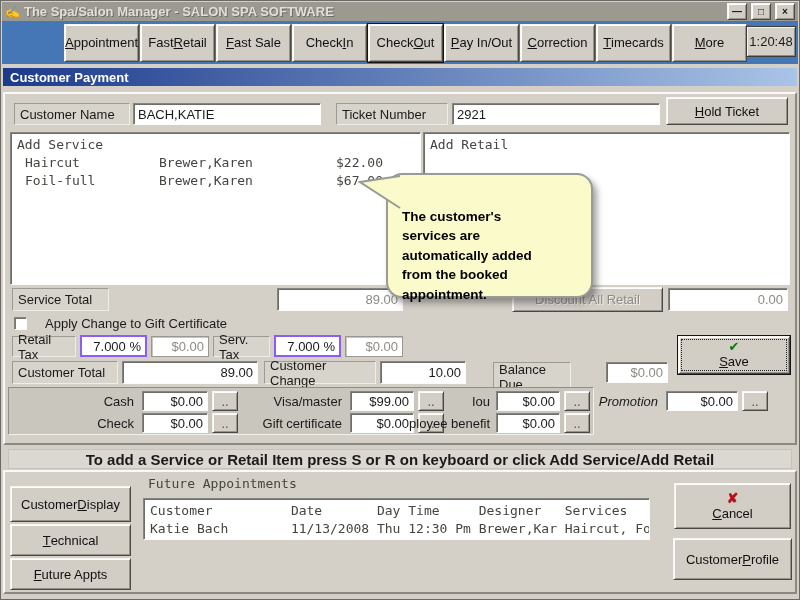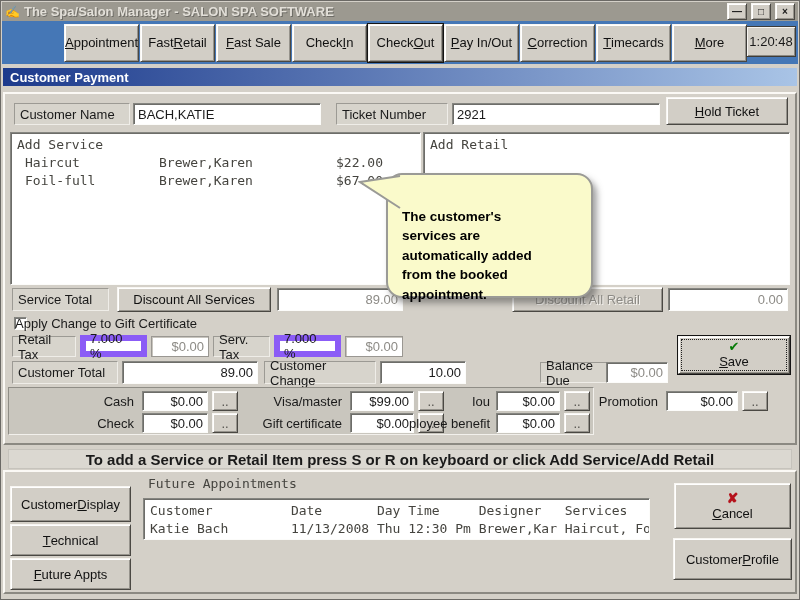--- a/index.html
+++ b/index.html
@@ -36,21 +36,21 @@
   .listbox{padding:3px 0 0 6px;line-height:18px;overflow:hidden;white-space:nowrap;}
   .svc-name{display:inline-block;width:134px;padding-left:8px;}
   .svc-staff{display:inline-block;width:162px;}
   .svc-price{display:inline-block;width:62px;text-align:right;}
   .fa-c{display:inline-block;width:18ch;}
   .fa-d{display:inline-block;width:11ch;}
   .fa-day{display:inline-block;width:4ch;}
   .fa-t{display:inline-block;width:9ch;}
   .fa-des{display:inline-block;width:11ch;}
   
-  .rate{background:#fff;border:6px solid #8b5cf6;display:flex;align-items:center;justify-content:flex-end;padding:0 4px;}
+  .rate{background:#fff;border:2px solid #8b5cf6;display:flex;align-items:center;justify-content:flex-end;padding:0 4px;}
   .taxamt{background:#fff;border:1px solid #9A9792;box-shadow:inset 1px 1px 0 #C8C5BE;}
   .cb{width:13px;height:13px;background:#fff;border:1px solid;border-color:#858580 #FCFCFA #FCFCFA #858580;
     box-shadow:inset 1px 1px 0 rgba(60,60,55,.7);}
   .darkpanel{background:#C9C6BE;border:1px solid;border-color:#8F8D86 #F2F0EC #F2F0EC #8F8D86;}
   .paylbl{display:flex;align-items:center;justify-content:flex-end;padding-right:4px;overflow:hidden;white-space:nowrap;}
   .hint{background:#DBD8D1;border:1px solid #C6C3BC;display:flex;align-items:center;justify-content:center;
     font-weight:bold;font-size:15px;}
   .focus-dashed{outline:1px dotted #202020;outline-offset:-4px;}
   .callout{background:var(--callout_bg,#FAFACB);border:2px solid var(--callout_border,#9A9A96);
     border-radius:16px;box-shadow:4px 5px 6px rgba(70,70,70,.5);
@@ -121,35 +121,32 @@
     </div>
   </div>
 
   <div class="abs sunken mono listbox" style="left:423px;top:132px;width:367px;height:153px;">
     <div>Add Retail</div>
   </div>
 
   <div class="abs lbl" style="left:12px;top:288px;width:97px;height:23px;">
       <span>Service Total</span>
     </div>
-  <div class="abs btn" style="left:117px;top:287px;width:154px;height:25px;">
-      <span>Discount All Services</span>
-    </div>
   <div class="abs sunken money gray" style="left:277px;top:288px;width:126px;height:23px;">
       <span>89.00</span>
     </div>
   <div class="abs btn disabled" style="left:512px;top:287px;width:151px;height:25px;">
       <span>Discount All Retail</span>
     </div>
   <div class="abs sunken money gray" style="left:668px;top:288px;width:120px;height:23px;">
       <span>0.00</span>
     </div>
 
   <span class="abs cb" style="left:14px;top:317px;"></span>
-  <span class="abs" style="left:15px;top:316px;height:15px;">Apply Change to Gift Certificate</span>
+  <span class="abs" style="left:45px;top:316px;height:15px;">Apply Change to Gift Certificate</span>
 
   <div class="abs lbl" style="left:12px;top:336px;width:64px;height:21px;">
       <span>Retail Tax</span>
     </div>
   <div class="abs rate" style="left:80px;top:335px;width:67px;height:22px;">
       <span>7.000 %</span>
     </div>
   <div class="abs taxamt money gray" style="left:151px;top:336px;width:58px;height:21px;">
       <span>$0.00</span>
     </div>
@@ -173,21 +170,21 @@
     </div>
   <div class="abs sunken money" style="left:122px;top:361px;width:136px;height:23px;">
       <span>89.00</span>
     </div>
   <div class="abs lbl" style="left:264px;top:361px;width:112px;height:23px;">
       <span>Customer Change</span>
     </div>
   <div class="abs sunken money" style="left:380px;top:361px;width:86px;height:23px;">
       <span>10.00</span>
     </div>
-  <div class="abs lbl" style="left:540px;top:362px;width:78px;height:21px;">
+  <div class="abs lbl" style="left:493px;top:362px;width:78px;height:29px;">
       <span>Balance Due</span>
     </div>
   <div class="abs sunken money gray" style="left:606px;top:362px;width:62px;height:21px;">
       <span>$0.00</span>
     </div>
 
   <div class="abs darkpanel" style="left:8px;top:387px;width:586px;height:48px;"></div>
 
   <div class="abs paylbl" style="left:58px;top:391px;width:80px;height:20px;">
       <span>Cash</span>
@@ -209,21 +206,21 @@
     </div>
   <div class="abs paylbl" style="left:384px;top:391px;width:110px;height:20px;">
       <span>Iou</span>
     </div>
   <div class="abs sunken money" style="left:496px;top:391px;width:64px;height:20px;">
       <span>$0.00</span>
     </div>
   <div class="abs btn" style="left:564px;top:391px;width:26px;height:20px;color:#55534E;">
       <span>..</span>
     </div>
-  <div class="abs paylbl" style="left:596px;top:391px;width:66px;height:20px;">
+  <div class="abs paylbl" style="left:596px;top:391px;width:66px;height:20px;font-style:italic;">
       <span>Promotion</span>
     </div>
   <div class="abs sunken money" style="left:666px;top:391px;width:72px;height:20px;">
       <span>$0.00</span>
     </div>
   <div class="abs btn" style="left:742px;top:391px;width:26px;height:20px;color:#55534E;">
       <span>..</span>
     </div>
 
   <div class="abs paylbl" style="left:58px;top:413px;width:80px;height:20px;">

